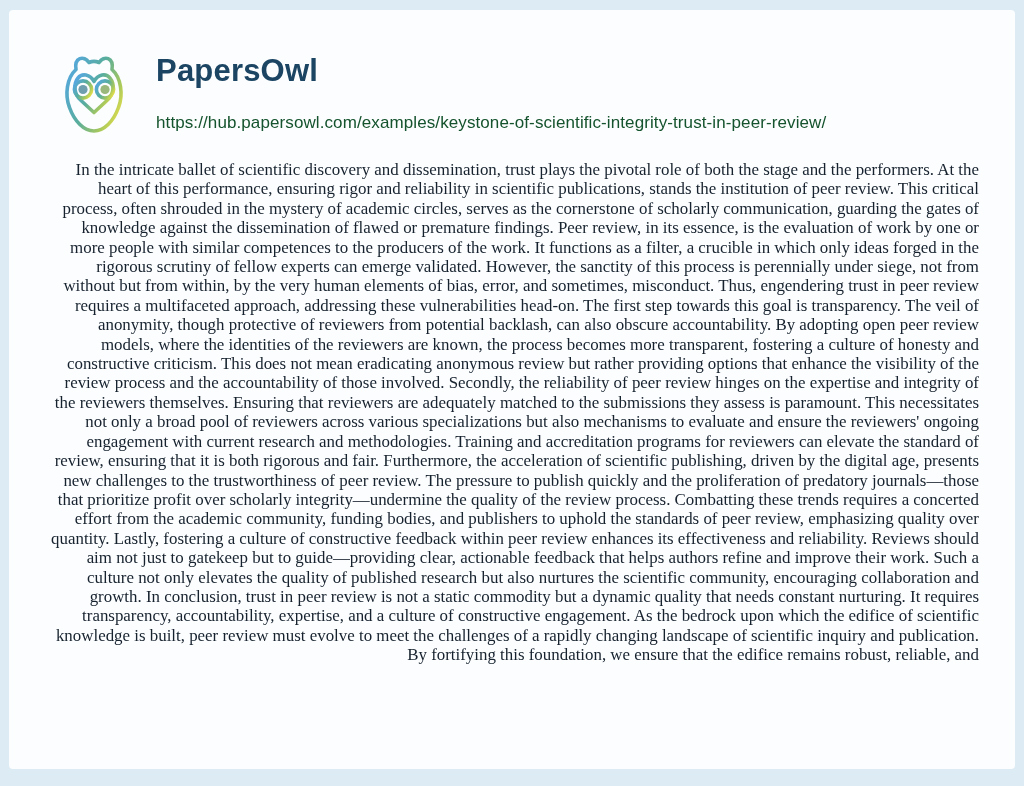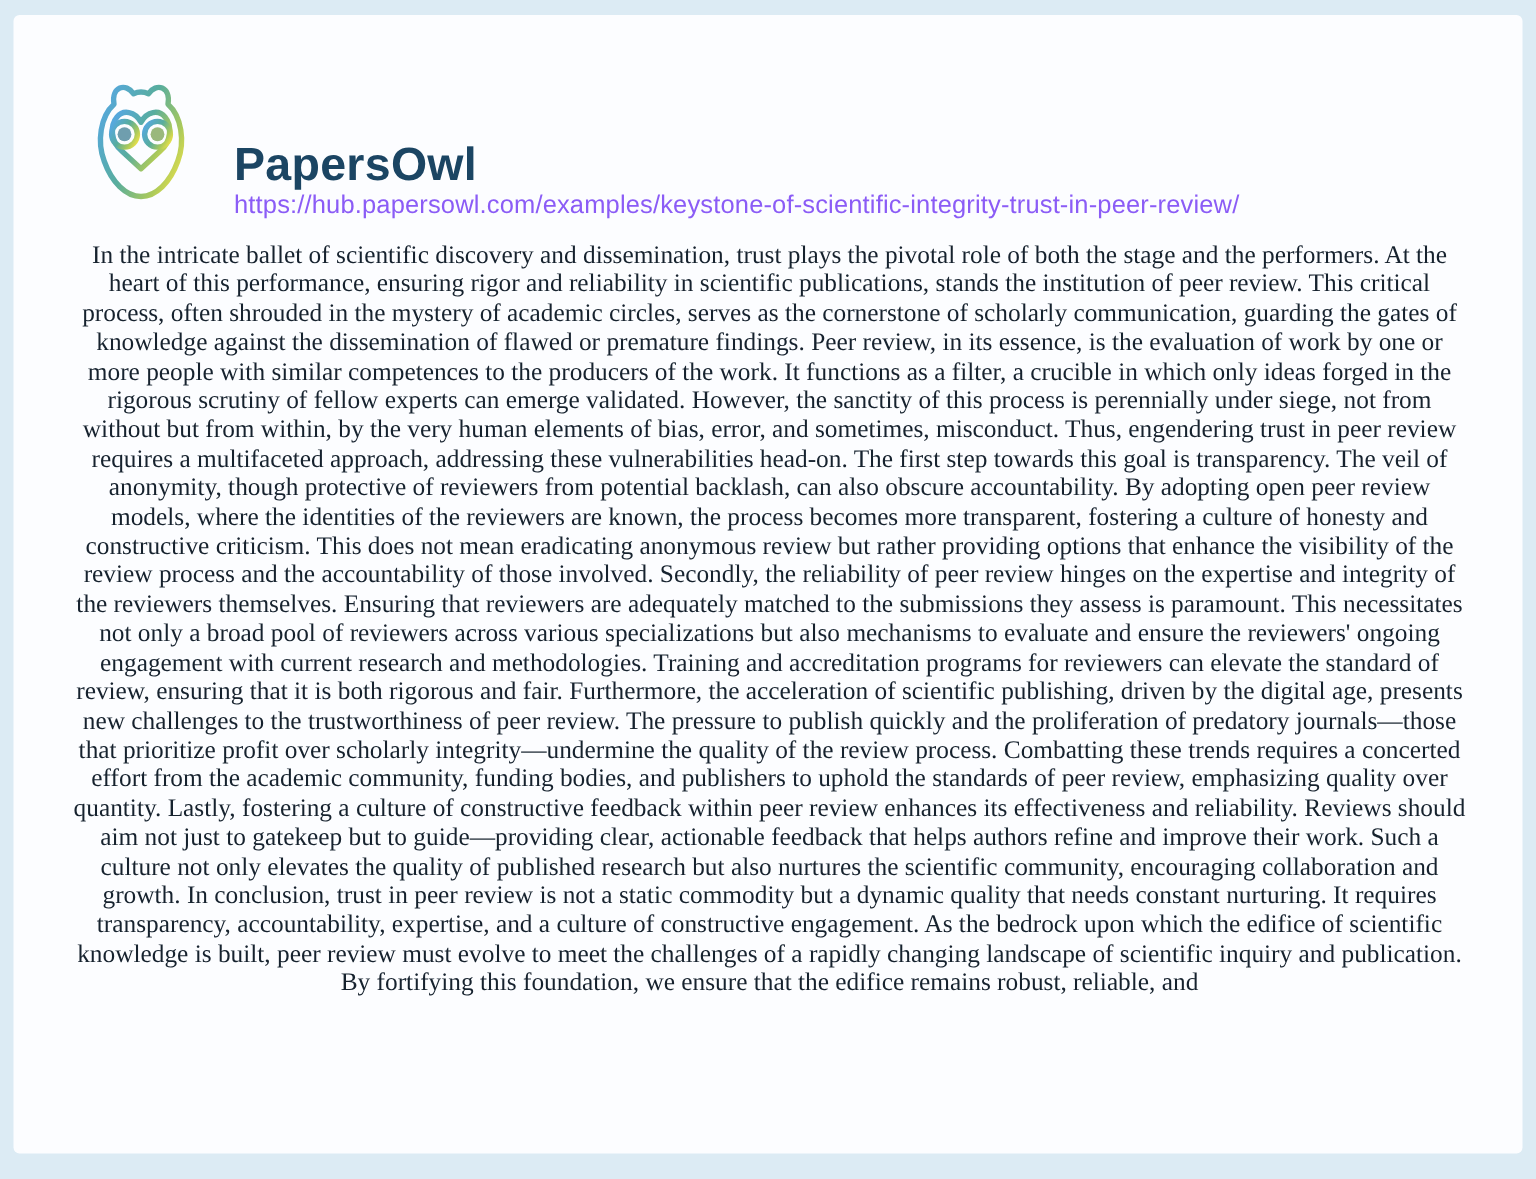--- a/index.html
+++ b/index.html
@@ -14,62 +14,62 @@
     position: absolute;
     top: 10px;
     left: 9px;
     right: 9px;
     bottom: 17px;
     background: #fcfdff;
     border-radius: 4px;
   }
   .header {
     display: flex;
-    align-items: flex-end;
+    align-items: flex-start;
     padding: 40px 14px 0 37px;
   }
   .logo-wrap {
     width: 96px;
     height: 97px;
     flex: 0 0 auto;
     cursor: pointer;
   }
   .header-text {
     margin-left: 14px;
     padding-top: 4px;
   }
   .brand {
     font-size: 31px;
     font-weight: bold;
     color: #1b4563;
     letter-spacing: 0.2px;
     line-height: 1.1;
   }
   .url {
-    margin-top: 0;
+    margin-top: 25px;
     font-size: 17px;
-    color: #8b5cf6;
+    color: #14532d;
     text-decoration: none;
     display: inline-block;
     letter-spacing: 0.1px;
   }
   .title {
     margin: 25px 38px 0 38px;
     font-size: 27.5px;
     font-weight: 400;
     color: #30353a;
     letter-spacing: 0.1px;
   }
   .body-text {
     margin: 13px 36px 0 38px;
     font-family: "Liberation Serif", serif;
     font-size: 16.9px;
     line-height: 19.4px;
     color: #16222e;
-    text-align: center;
+    text-align: right;
   }
 </style>
 </head>
 <body>
 
 <div class="card">
 
   <div class="header">
 
     <div class="logo-wrap">

